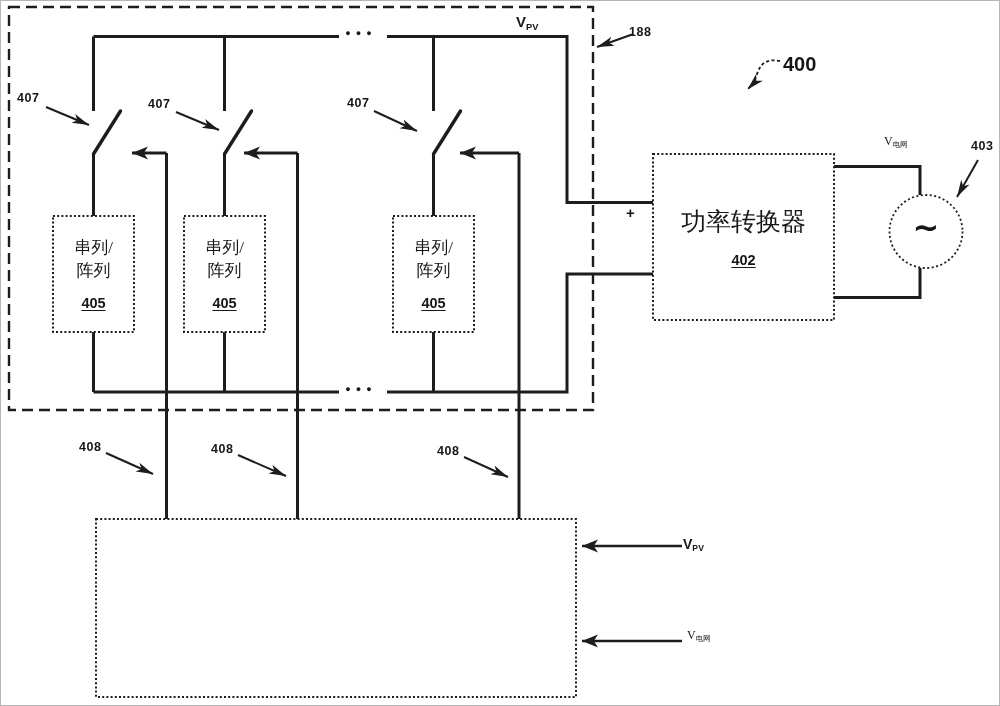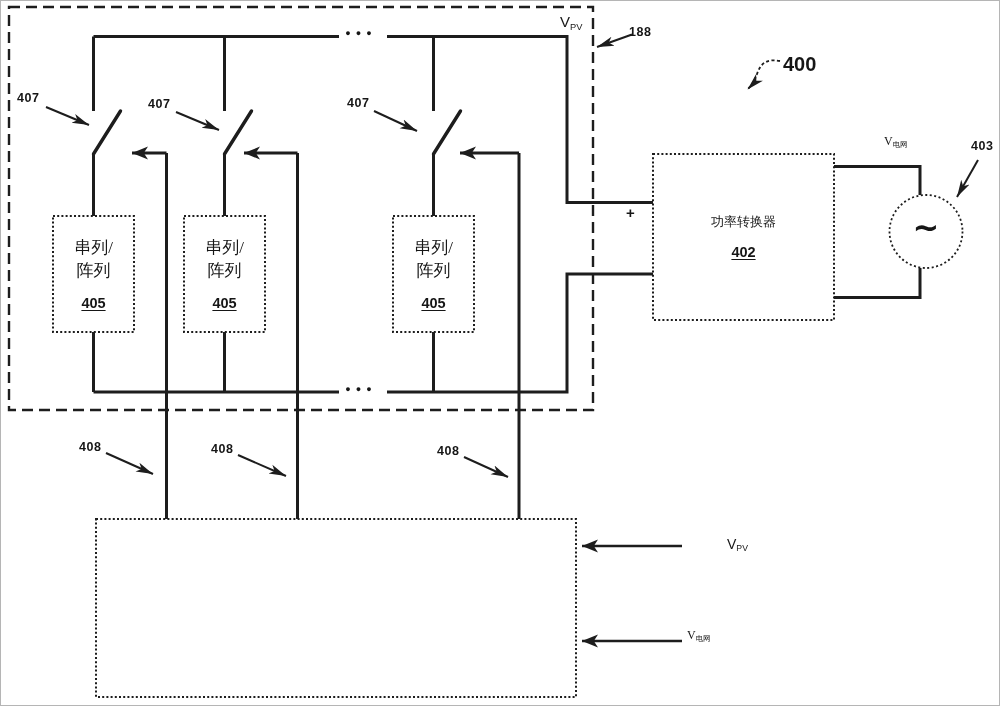--- a/index.html
+++ b/index.html
@@ -7,30 +7,30 @@
     position:relative; width:1000px; height:706px;
     background:#ffffff; overflow:hidden;
     border:1px solid #b5b5b5; box-sizing:border-box;
     font-family:"Liberation Sans","DejaVu Sans",sans-serif;
     color:#161616;
   }
   .canvas svg { position:absolute; left:0; top:0; }
   .txt { position:absolute; white-space:nowrap; color:#161616; }
   .num { font-weight:bold; font-size:12.5px; letter-spacing:0.5px; }
   .num-lg { font-weight:bold; font-size:20px; }
-  .vlabel-bold { font-weight:normal; font-size:15px;margin-left:44px; }
+  .vlabel-bold { font-weight:bold; font-size:15px; }
   .vlabel-serif { font-family:"Liberation Serif","DejaVu Serif",serif; font-size:12px; }
   sub { font-size:0.62em; vertical-align:-0.28em; letter-spacing:0; }
   .cjk { font-family:"Liberation Serif","DejaVu Serif",serif; }
   .blockbox {
     position:absolute; display:flex; flex-direction:column;
     align-items:center; justify-content:center; text-align:center;
   }
   .blockbox .title { font-family:"Liberation Serif","DejaVu Serif",serif; font-size:17px; line-height:1.3; }
-  .blockbox .title-lg { font-family:"Liberation Serif","DejaVu Serif",serif; font-size:13px; line-height:1.3; }
+  .blockbox .title-lg { font-family:"Liberation Serif","DejaVu Serif",serif; font-size:25px; line-height:1.3; }
   .refnum { font-weight:bold; font-size:14.5px; text-decoration:underline; text-underline-offset:2px; margin-top:13px; }
   .dots { font-size:9px; letter-spacing:5px; text-align:center; width:52px; }
   .wave { font-weight:bold; font-size:32px; width:48px; text-align:center; font-family:"DejaVu Sans",sans-serif; }
   .plus { font-weight:bold; font-size:15px; }
 </style>
 </head>
 <body>
 
 <div class="canvas">
 

